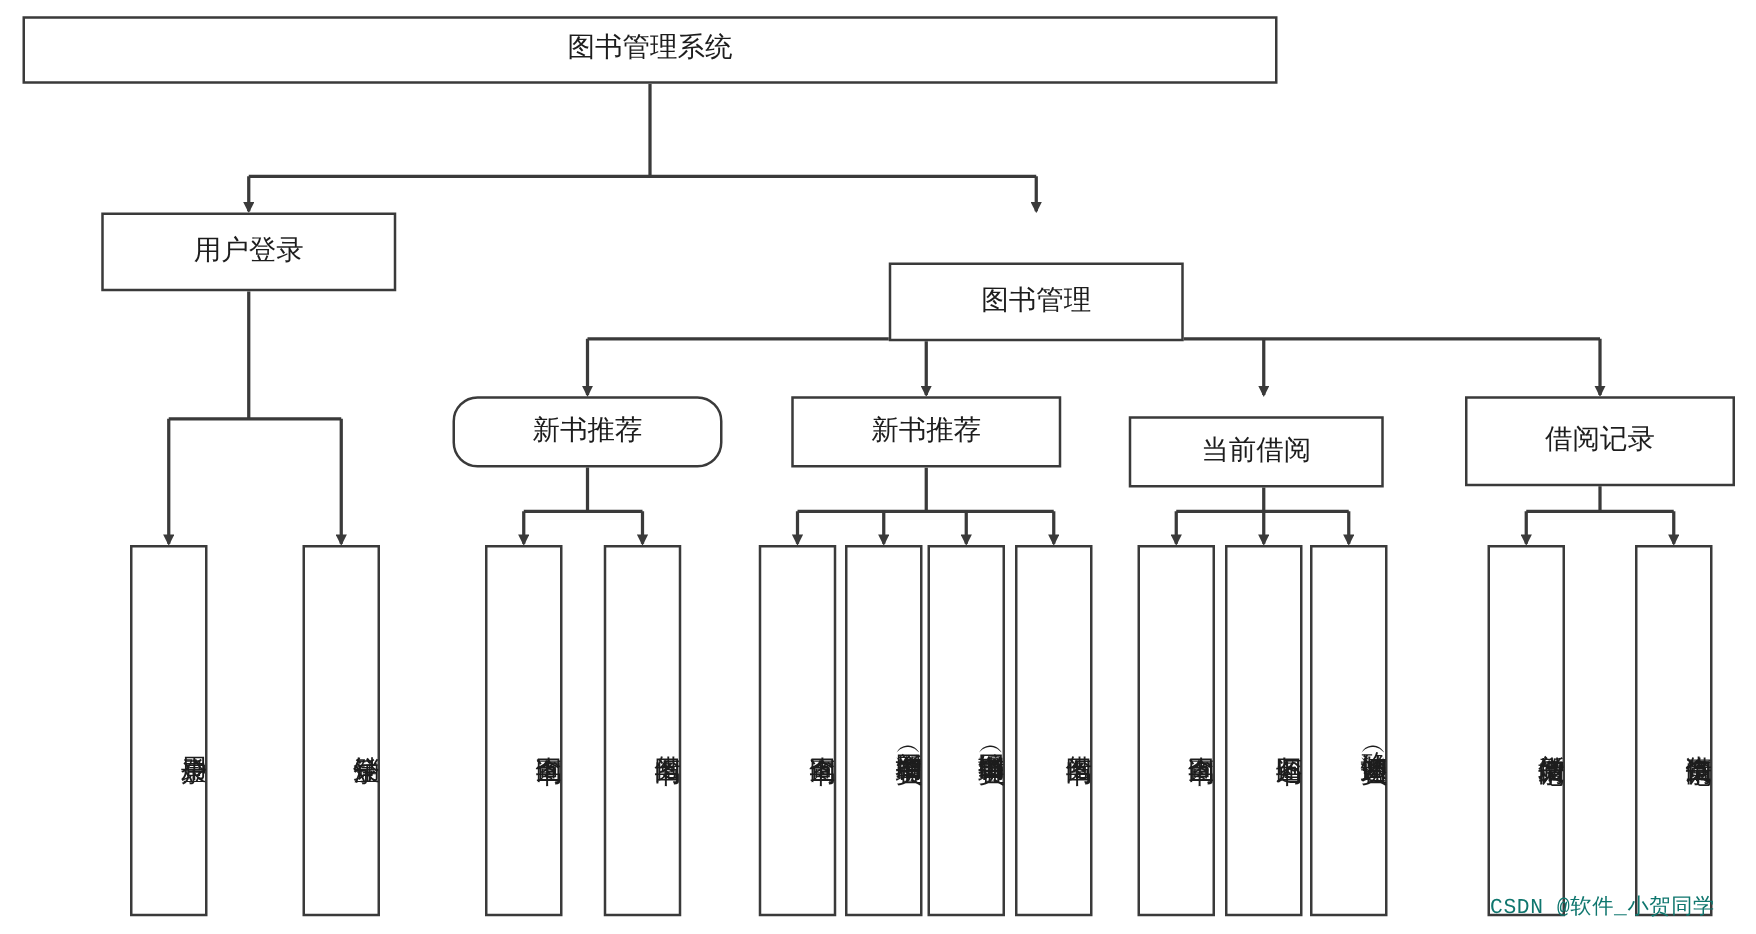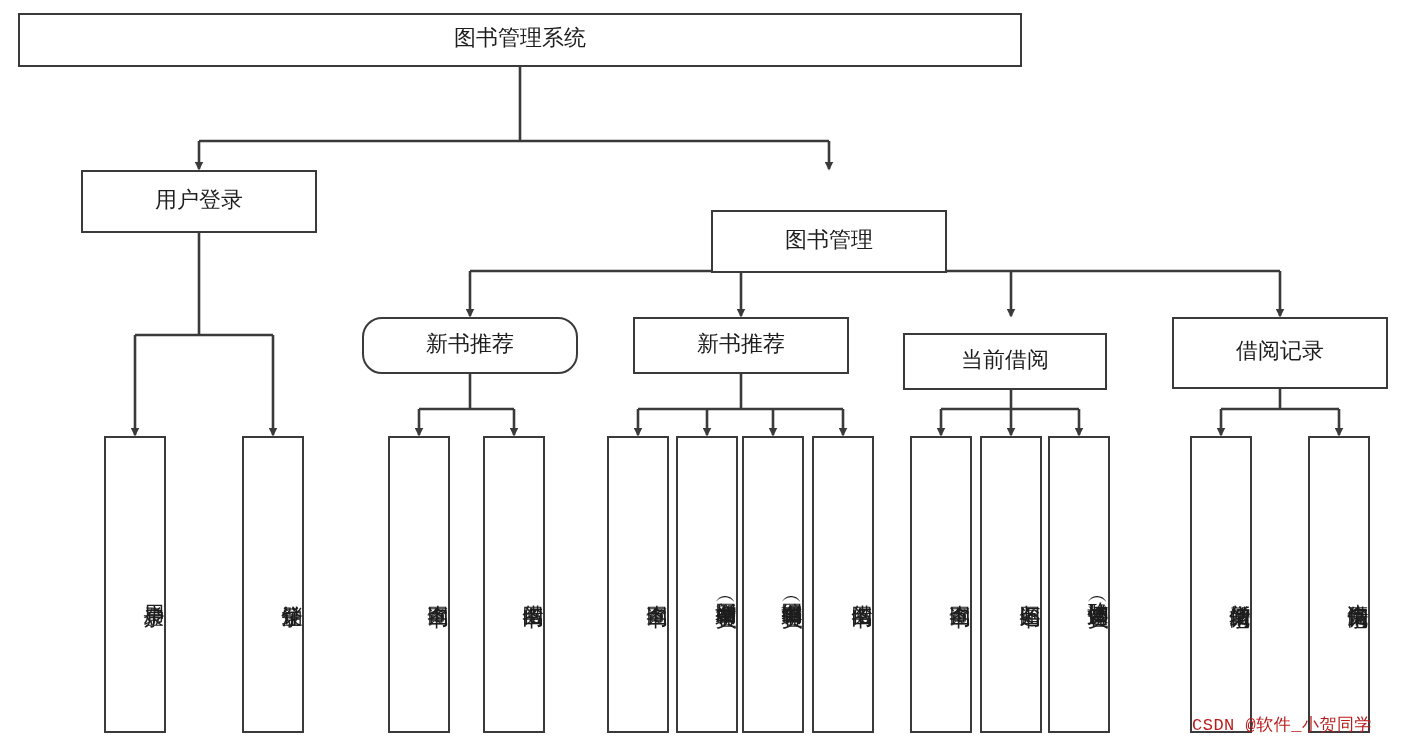--- a/index.html
+++ b/index.html
@@ -55,21 +55,21 @@
   }
   .node.v .vtext {
     writing-mode: vertical-rl;
     text-orientation: upright;
     display: block;
     white-space: nowrap;
   }
   .watermark {
     position: absolute;
     font-size: 17px;
-    color: #b91c1c;
+    color: #0f766e;
     white-space: nowrap;
     letter-spacing: 0.5px;
     pointer-events: none;
   }
 </style>
 </head>
 <body>
 
 <div id="canvas">
   <svg id="wires" viewBox="0 0 1405 747" xmlns="http://www.w3.org/2000/svg">

